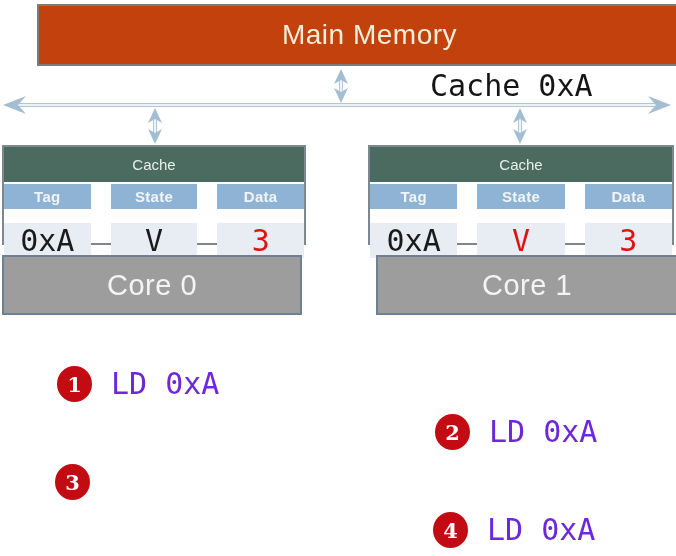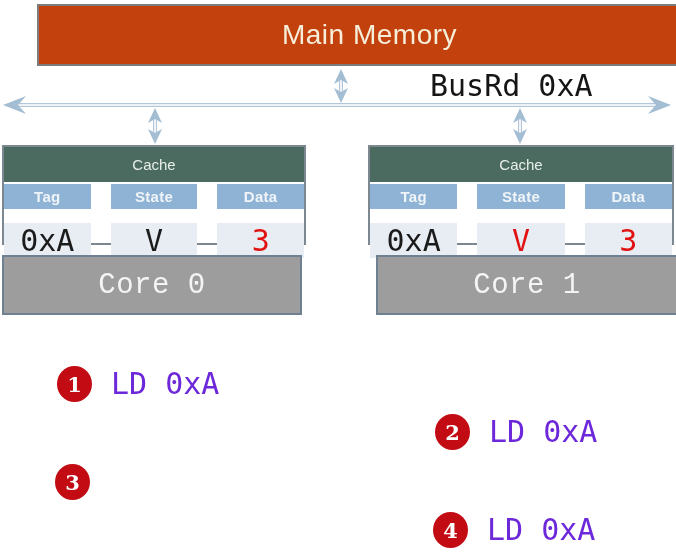--- a/index.html
+++ b/index.html
@@ -33,21 +33,21 @@
   .cache-colhead{background:#8fb3d4;color:#eff4f8;font-size:15px;font-weight:bold;
                  display:flex;align-items:center;justify-content:center;letter-spacing:0.3px;}
   .cache-cell{background:#e8edf3;font-family:"DejaVu Sans Mono",monospace;font-size:30px;
               color:#1b1b1b;display:flex;align-items:center;justify-content:center;margin-top:12px;}
 
   
   .core{position:absolute;top:255px;height:56px;background:#9d9d9d;border:2px solid #6e8091;
         display:flex;align-items:center;justify-content:center;}
   .core.left{left:2px;width:296px;}
   .core.right{left:376px;width:298px;}
-  .core span{color:#f4f4f4;font-size:29px;letter-spacing:0.5px;font-family:Liberation Mono, monospace;}
+  .core span{color:#f4f4f4;font-size:29px;letter-spacing:0.5px;}
 
   
   .op{position:absolute;display:flex;align-items:center;gap:19px;}
   .op1{left:57px;top:366px;}
   .op2{left:435px;top:414px;}
   .op3{left:55px;top:464px;}
   .op4{left:433px;top:512px;}
   .badge{width:35px;height:36px;border-radius:50%;background:#c20b12;color:#ffffff;
          font-family:"DejaVu Serif",serif;font-size:21px;font-weight:bold;
          display:flex;align-items:center;justify-content:center;flex:0 0 auto;}
@@ -87,21 +87,21 @@
     </g>
 
     <g>
       <line class="shaft" x1="520" y1="118" x2="520" y2="134"></line>
       <line class="shaft-core" x1="520" y1="118" x2="520" y2="134"></line>
       <polygon class="head" points="520,108 513,123 520,119 527,123"></polygon>
       <polygon class="head" points="520,144 513,129 520,133 527,129"></polygon>
     </g>
   </svg>
 
-  <div class="bus-label">BusRd 0xA</div>
+  <div class="bus-label">Cache 0xA</div>
 
   <div class="cache left">
     <div class="cache-title">Cache</div>
     <div class="cache-cols">
       <div class="cache-colhead">Tag</div>
       <div class="cache-colhead">State</div>
       <div class="cache-colhead">Data</div>
     </div>
     <div class="cache-cols">
       <div class="cache-cell" style="color: rgb(27, 27, 27);">0xA</div>

